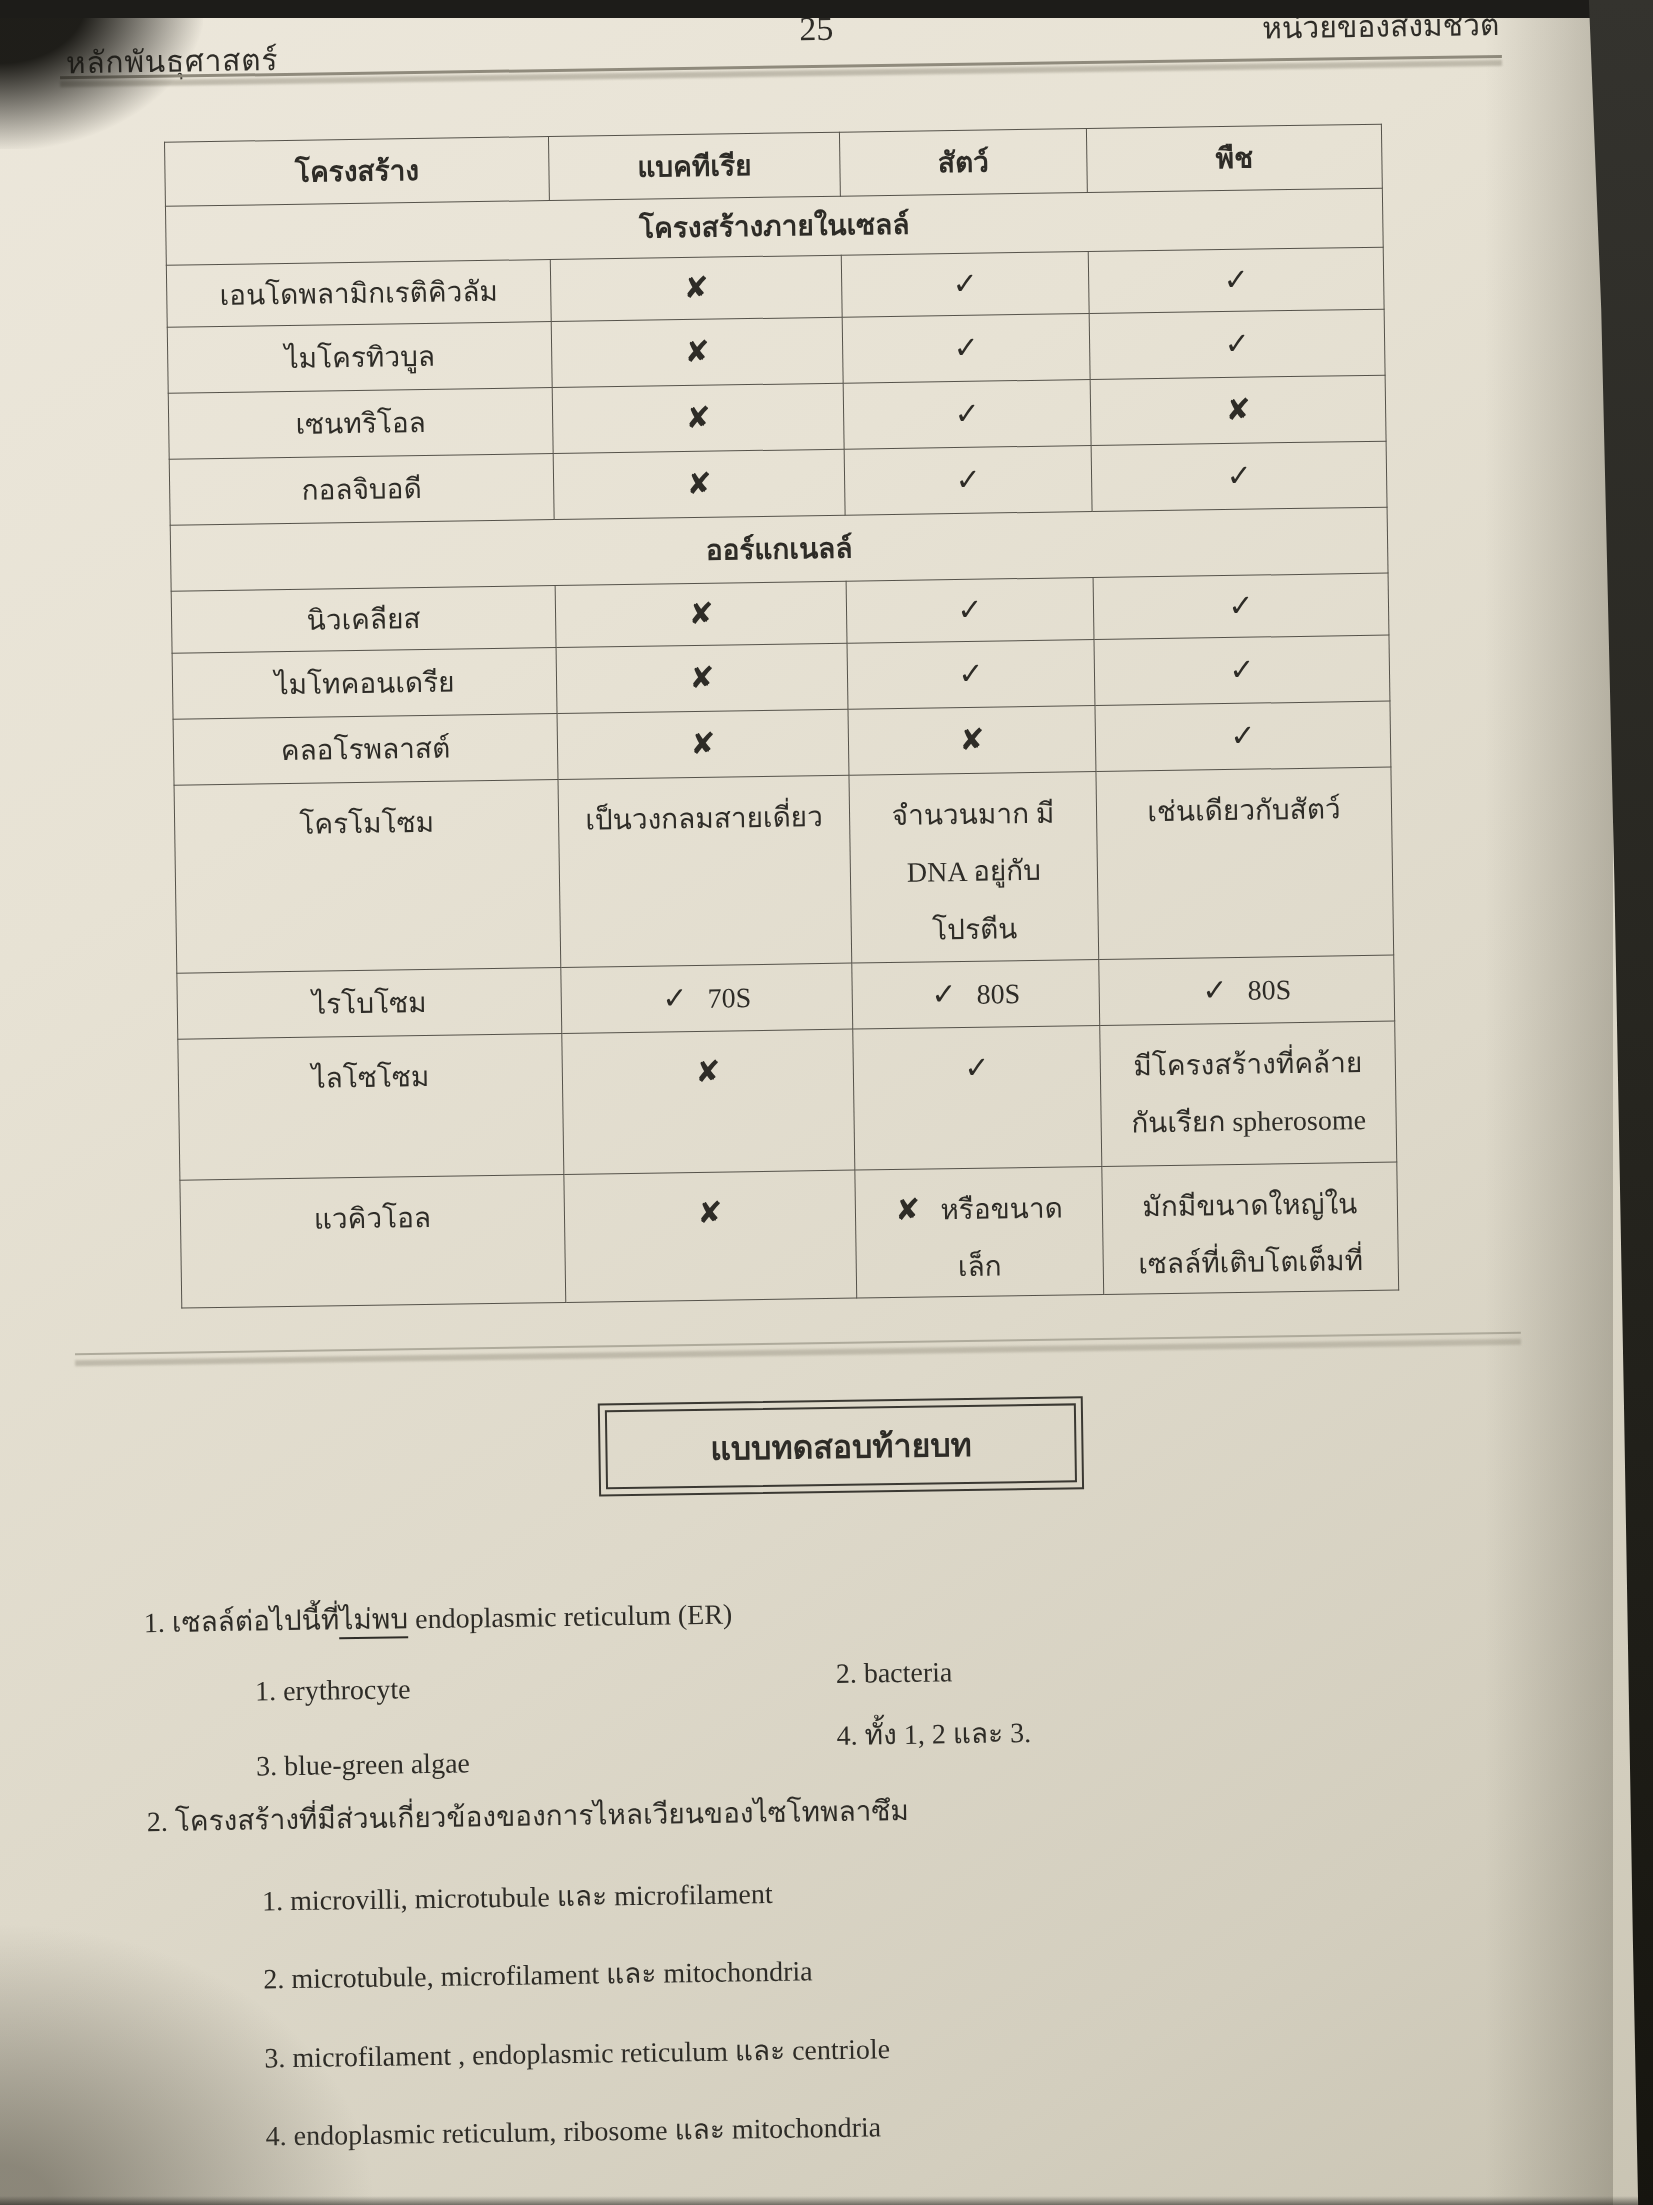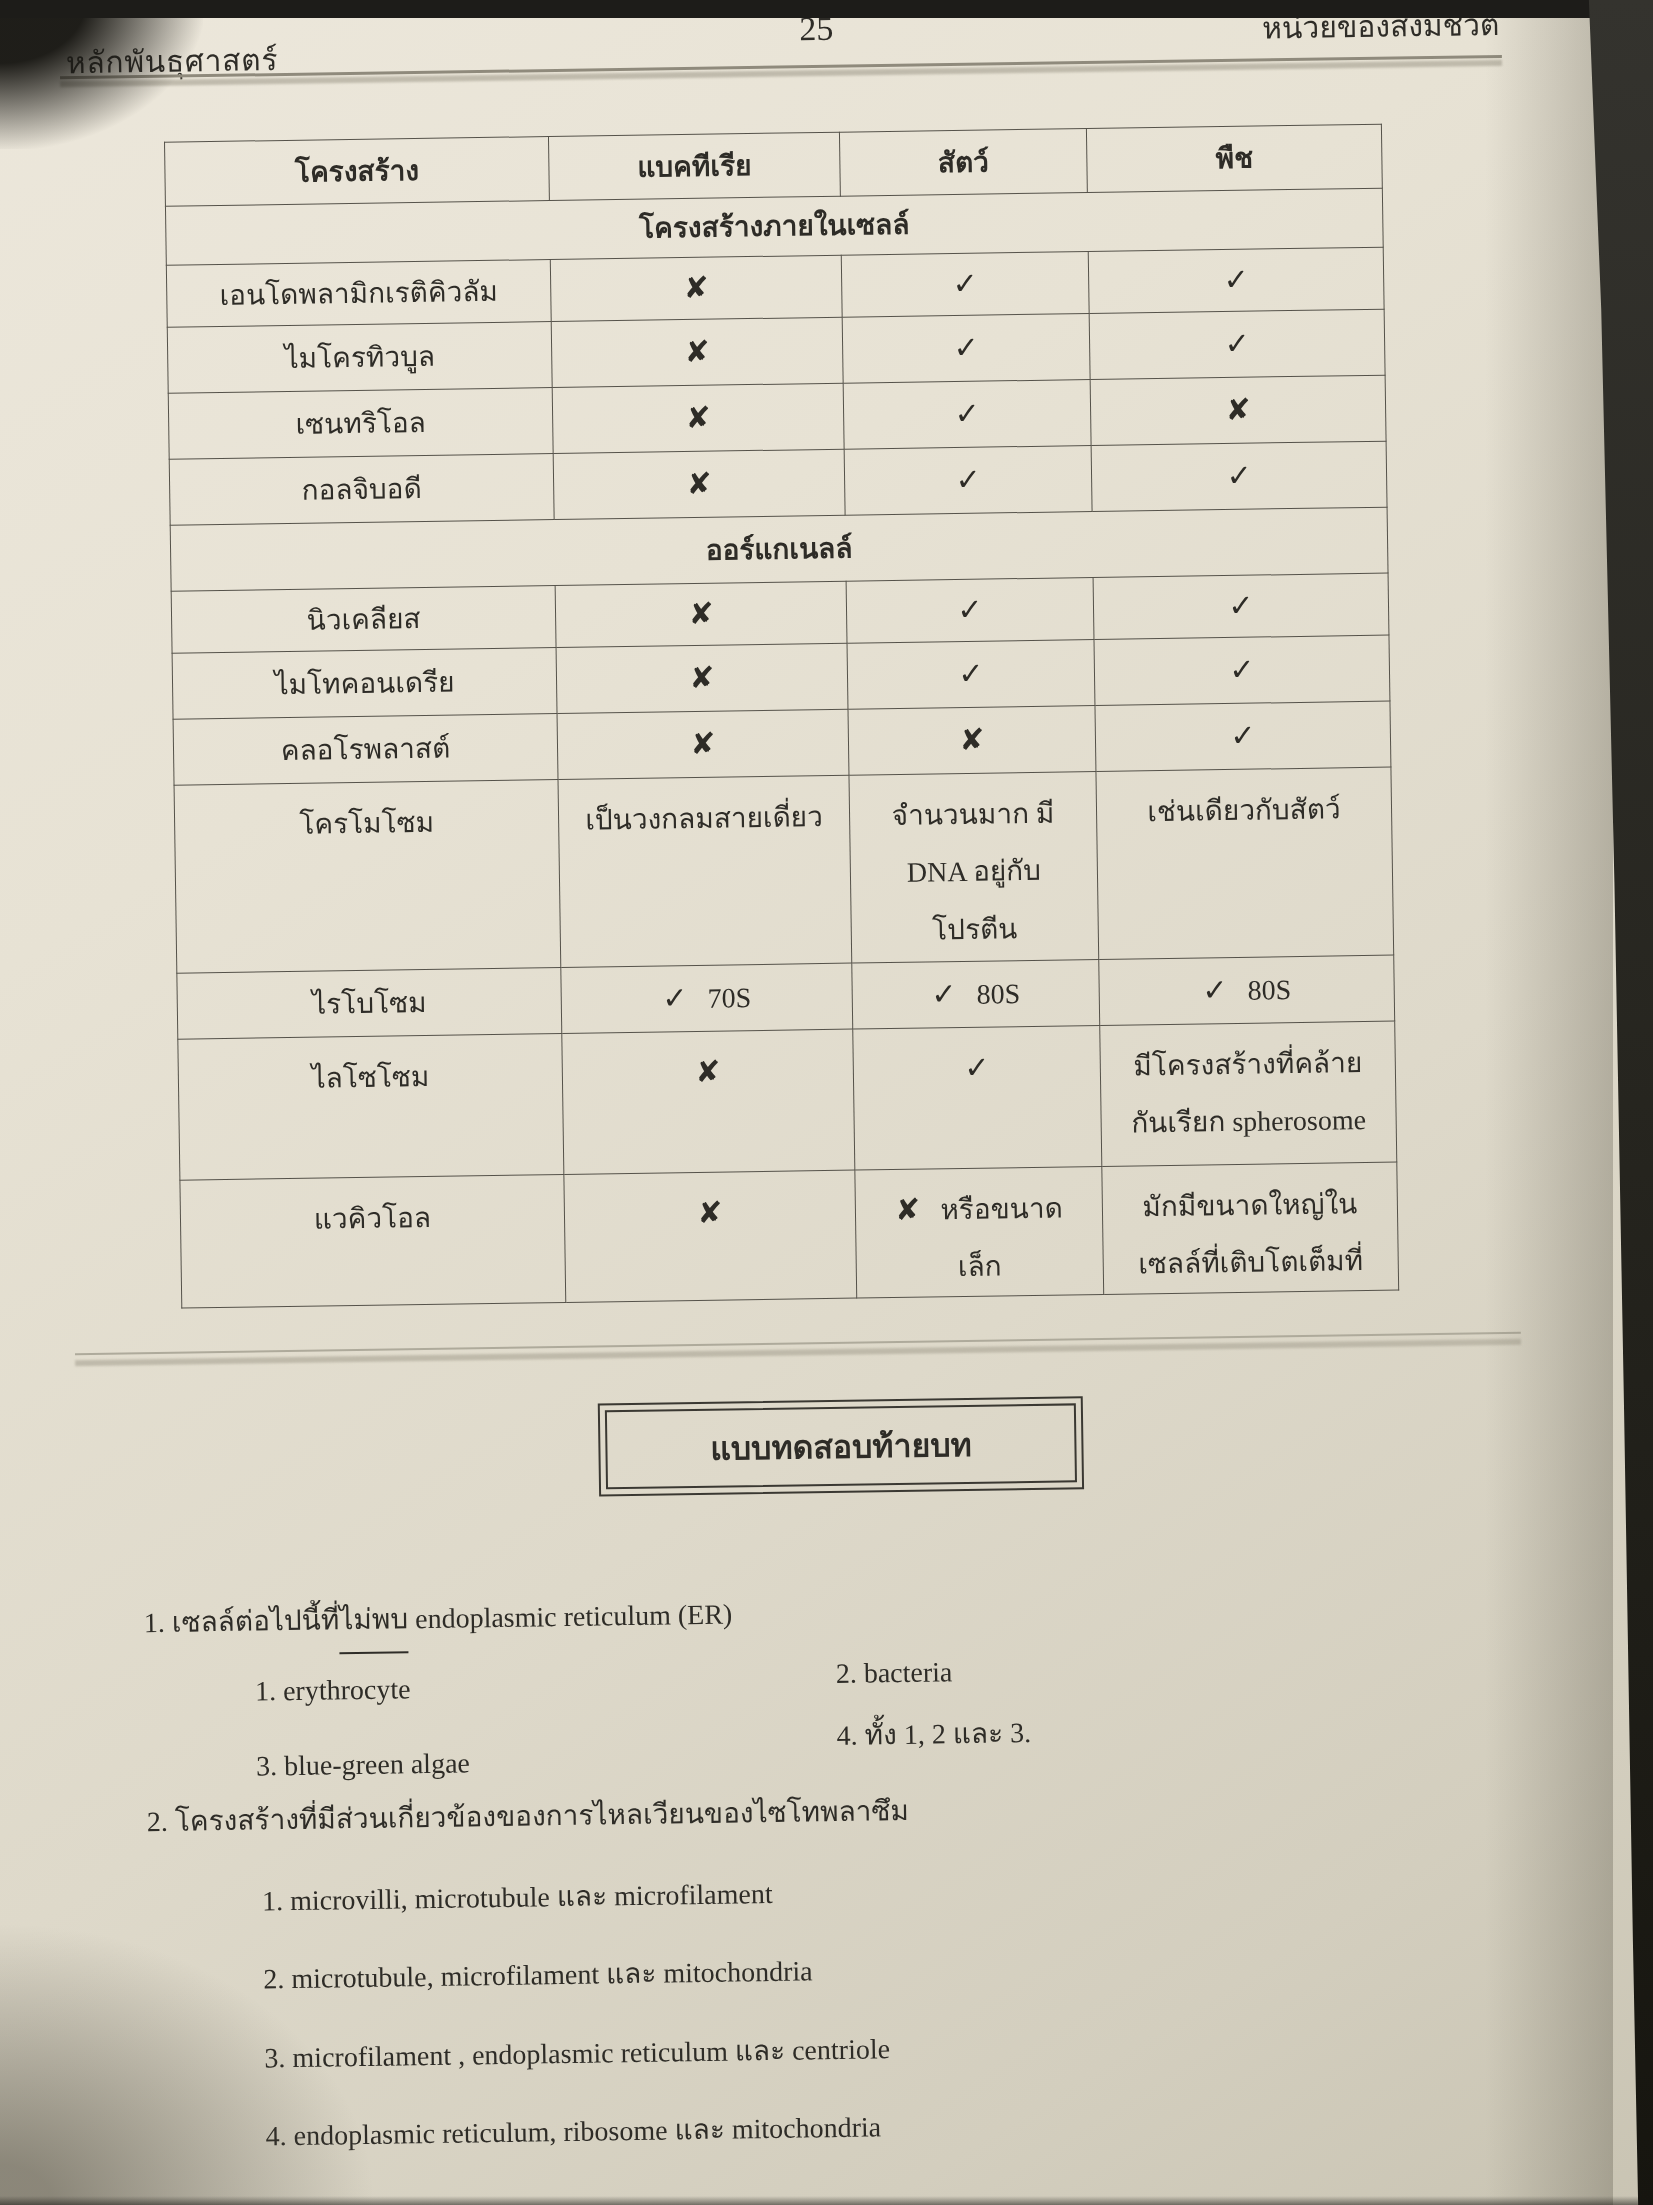--- a/index.html
+++ b/index.html
@@ -57,21 +57,21 @@
 
   
   .test-box{position:absolute;left:592px;top:1400px;width:485px;height:93px;
     border:2.7px solid #3a3832;padding:5.4px;box-sizing:border-box;}
   .test-box-inner{width:100%;height:100%;border:2px solid #3a3832;box-sizing:border-box;
     display:flex;align-items:center;justify-content:center;font-weight:700;font-size:32px;}
 
   
   .q{position:absolute;font-size:28px;line-height:1.4;}
   .q1{left:135px;top:1593px;width:1216px;}
-  .ul{border-bottom:2px solid #2e2c27;padding-bottom:17px;}
+  .ul{border-bottom:2px solid #2e2c27;padding-bottom:2px;}
   .q1c1{left:245px;top:1663px;}
   .q1c2{left:826px;top:1654px;}
   .q1c3{left:245px;top:1738px;}
   .q1c4{left:826px;top:1716px;}
   .q2{left:135px;top:1792px;width:1351px;}
   .q2c1{left:249px;top:1873px;}
   .q2c2{left:249px;top:1951px;}
   .q2c3{left:249px;top:2030px;}
   .q2c4{left:249px;top:2108px;}
 </style>

